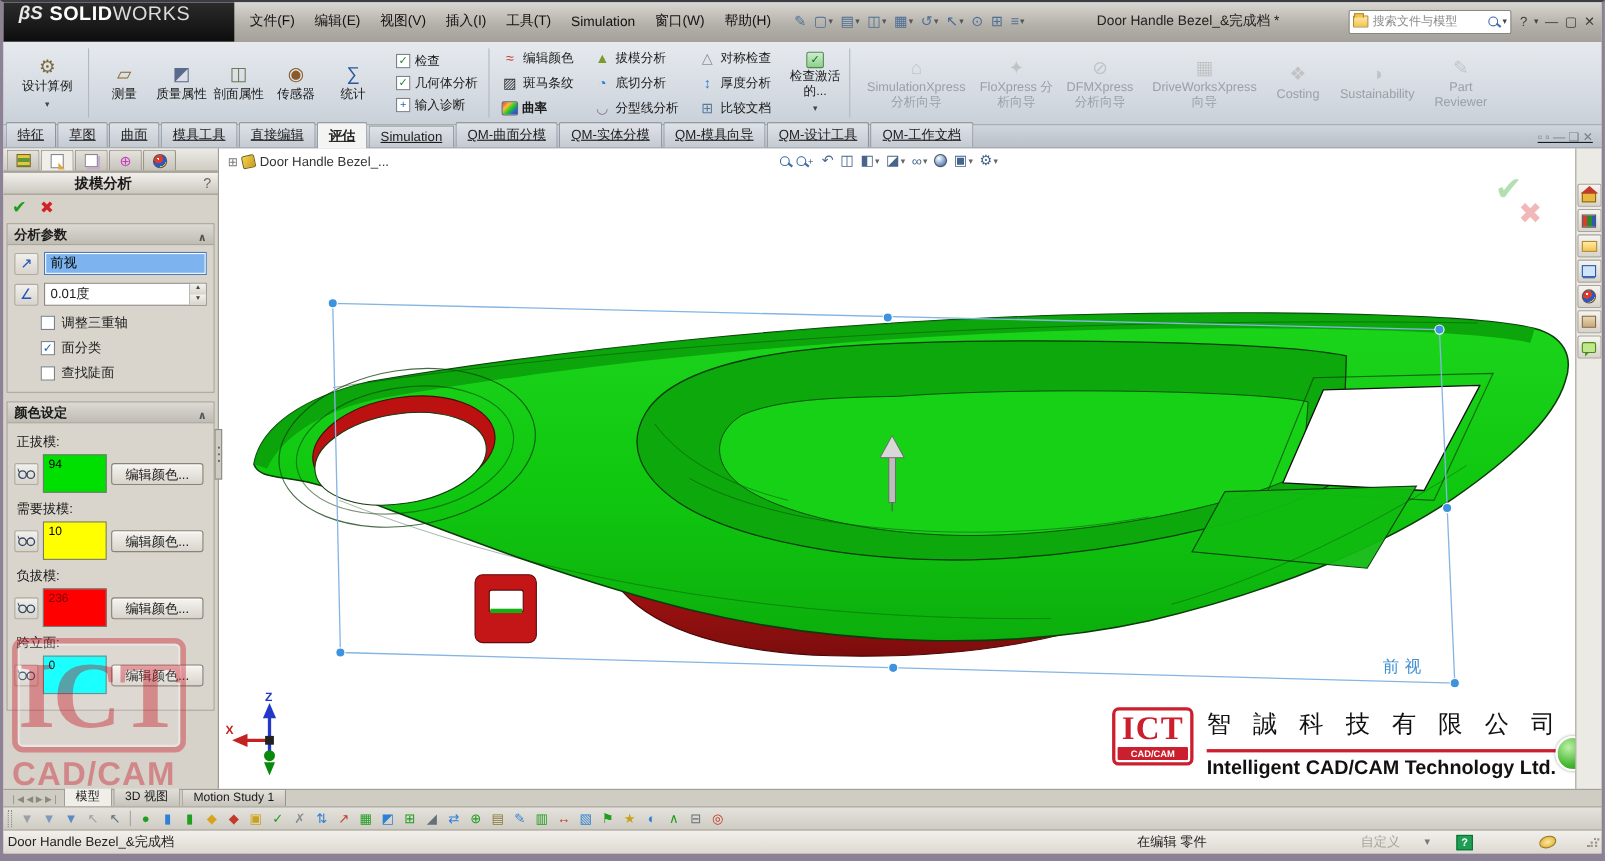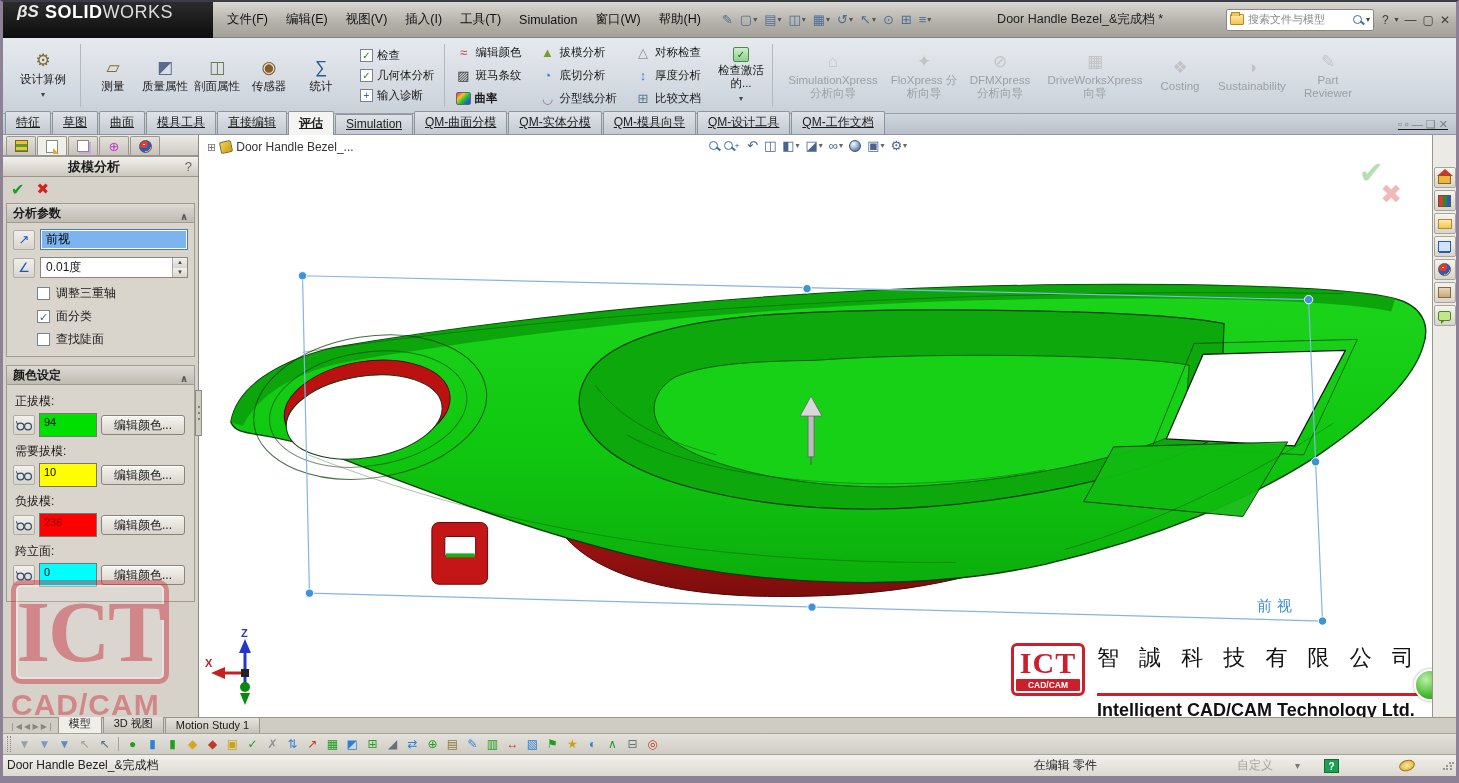--- a/index.html
+++ b/index.html
@@ -89,21 +89,21 @@
   .dir-input .sel { height:100%; background:#7db4ef; color:#000; font-size:12px; display:flex; align-items:center; padding-left:4px; }
   .num-input { flex:1; height:21px; border:1px solid #8a877f; background:#fff; display:flex; align-items:stretch; }
   .num-input .val { flex:1; display:flex; align-items:center; padding-left:5px; font-size:12px; }
   .spin { width:15px; display:flex; flex-direction:column; border-left:1px solid #aaa; }
   .spin span { flex:1; font-size:6px; line-height:9px; text-align:center; color:#444; background:linear-gradient(#f4f2ee,#d8d4cc); }
   .cbrow { display:flex; align-items:center; gap:6px; margin:6px 0 0 24px; }
   .cb { width:13px; height:13px; background:#fff; border:1px solid #7a828a; font-size:11px; line-height:12px; text-align:center; color:#2a62b8; font-weight:bold; }
   .clabel-row { font-size:12px; margin:2px 0 3px 2px; }
   .crow { display:flex; align-items:center; gap:4px; margin-bottom:6px; }
   .glasses { width:22px; height:20px; border:1px solid #b0aca2; background:linear-gradient(#f2f0ec,#d8d4cc); border-radius:2px; display:flex; align-items:center; justify-content:center; flex:0 0 22px; }
-  .swatch { width:58px; height:24px; border:1px solid #777; font-size:11px; padding:2px 0 0 4px; }
+  .swatch { width:58px; height:35px; border:1px solid #777; font-size:11px; padding:2px 0 0 4px; }
   .editbtn { width:84px; height:20px; border:1px solid #8a8478; border-radius:3px; background:linear-gradient(#f6f4f0,#d8d4cc); font-size:12px; text-align:center; line-height:18px; box-shadow:0 1px 0 #fff inset; }
   .splitter-nub { position:absolute; right:-4px; top:255px; width:7px; height:46px; background:#cfccc4; border:1px solid #8e8a80; display:flex; flex-direction:column; align-items:center; justify-content:center; gap:4px; z-index:5; }
   .splitter-nub i { width:2px; height:2px; background:#6a675f; border-radius:50%; }
 
   
   .viewport { flex:1; position:relative; background:#fff; overflow:hidden; }
   .breadcrumb { position:absolute; left:8px; top:5px; display:flex; align-items:center; gap:4px; font-size:12px; color:#333; z-index:6; }
   .expander { color:#777; font-size:11px; }
   .part-ic { width:12px; height:12px; background:linear-gradient(135deg,#f4d44e,#c89a20); border:1px solid #7a6510; border-radius:2px; transform:rotate(-12deg); }
   .hud { position:absolute; left:508px; top:2px; display:flex; align-items:center; gap:2px; z-index:6; }
@@ -112,21 +112,21 @@
   .hud .sphere-mini { width:12px; height:12px; border-radius:50%; background:radial-gradient(circle at 35% 30%,#fff,#7a9ac8 60%,#3a5a88); border:1px solid #456; }
   .confirm-check { position:absolute; right:48px; top:20px; font-size:30px; color:rgba(130,205,130,.62); font-weight:bold; z-index:6; }
   .confirm-x { position:absolute; right:30px; top:44px; font-size:26px; color:rgba(235,150,150,.68); font-weight:bold; z-index:6; }
   .view-label { position:absolute; left:1058px; top:462px; color:#3f8fd2; font-size:15px; letter-spacing:5px; z-index:6; }
   .model-svg { position:absolute; inset:0; width:100%; height:100%; }
   .triad { position:absolute; left:6px; bottom:10px; z-index:6; }
   .ict-logo { position:absolute; left:812px; top:508px; display:flex; align-items:flex-start; gap:12px; z-index:6; }
   .ict-box { width:74px; border:3px solid #cc1f2d; border-radius:6px; background:#fff; text-align:center; padding:1px 2px 2px; }
   .ict-box .big { font-family:"Liberation Serif","DejaVu Serif",serif; font-weight:bold; font-size:30px; color:#cc1f2d; line-height:32px; letter-spacing:1px; }
   .ict-box .sub { background:#cc1f2d; color:#fff; font-size:8.5px; font-weight:bold; padding:1px 0; border-radius:1px; }
-  .ict-text .cn { font-size:22px; letter-spacing:7px; color:#111; padding-bottom:20px; border-bottom:3px solid #cc1f2d; white-space:nowrap; }
+  .ict-text .cn { font-size:22px; letter-spacing:7px; color:#111; padding-bottom:8px; border-bottom:3px solid #cc1f2d; white-space:nowrap; }
   .ict-text .en { font-size:18px; font-weight:bold; color:#111; margin-top:4px; white-space:nowrap; }
   .float-badge { position:absolute; right:-14px; top:534px; width:32px; height:32px; border-radius:50%;
     background:radial-gradient(circle at 35% 30%,#bdf0a8,#46b832 60%,#2a8a1c); border:2px solid #fff; box-shadow:0 0 3px rgba(0,0,0,.4); z-index:7; }
 
   
   .taskpane { width:24px; flex:0 0 24px; background:#eceae5; border-left:1px solid #9a968c; display:flex; flex-direction:column; align-items:center; padding-top:32px; gap:2px; }
   .tp-btn { width:22px; height:21px; border:1px solid #a8a49a; background:linear-gradient(#f6f4f0,#d8d4cc); border-radius:2px; display:flex; align-items:center; justify-content:center; }
   .tp-home { width:13px; height:9px; background:#e8b93c; position:relative; margin-top:4px; border:1px solid #8a6a1a; }
   .tp-home::before { content:""; position:absolute; left:-2px; top:-7px; border-left:8px solid transparent; border-right:8px solid transparent; border-bottom:7px solid #c23a2a; }
   .tp-chart { width:13px; height:12px; background:linear-gradient(90deg,#e23a2a 0 4px,#2a8a2a 4px 8px,#2a58c8 8px); border:1px solid #555; }

